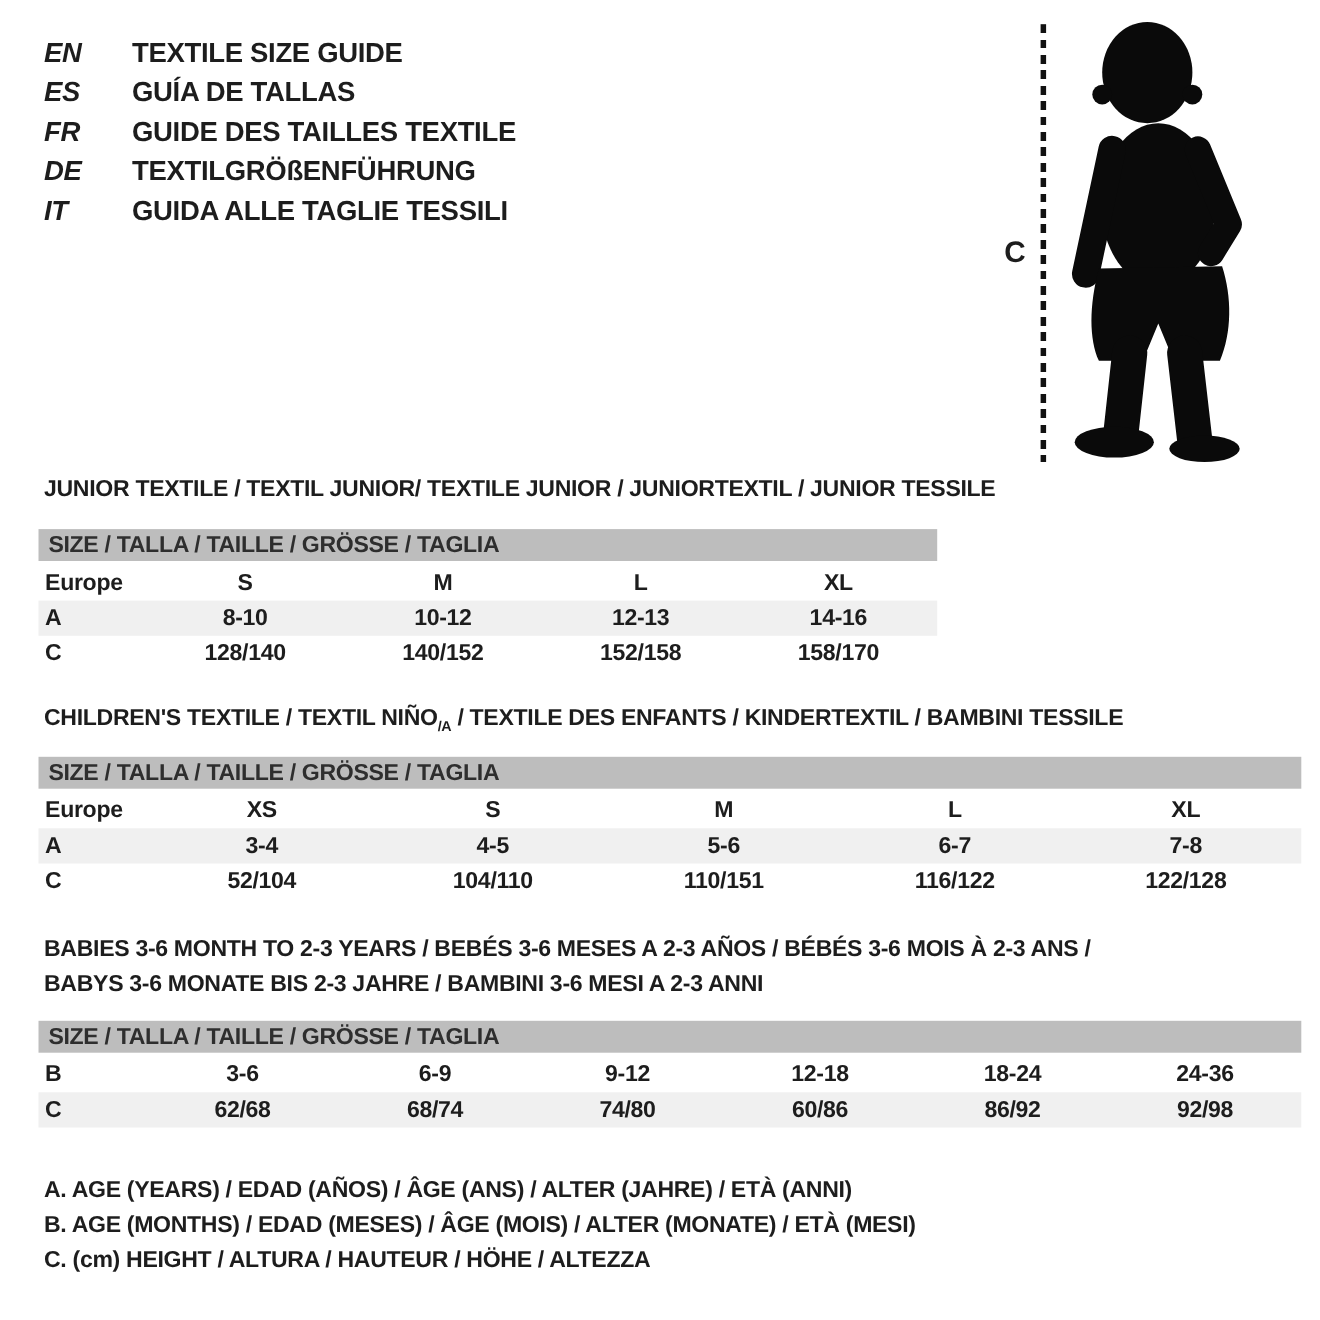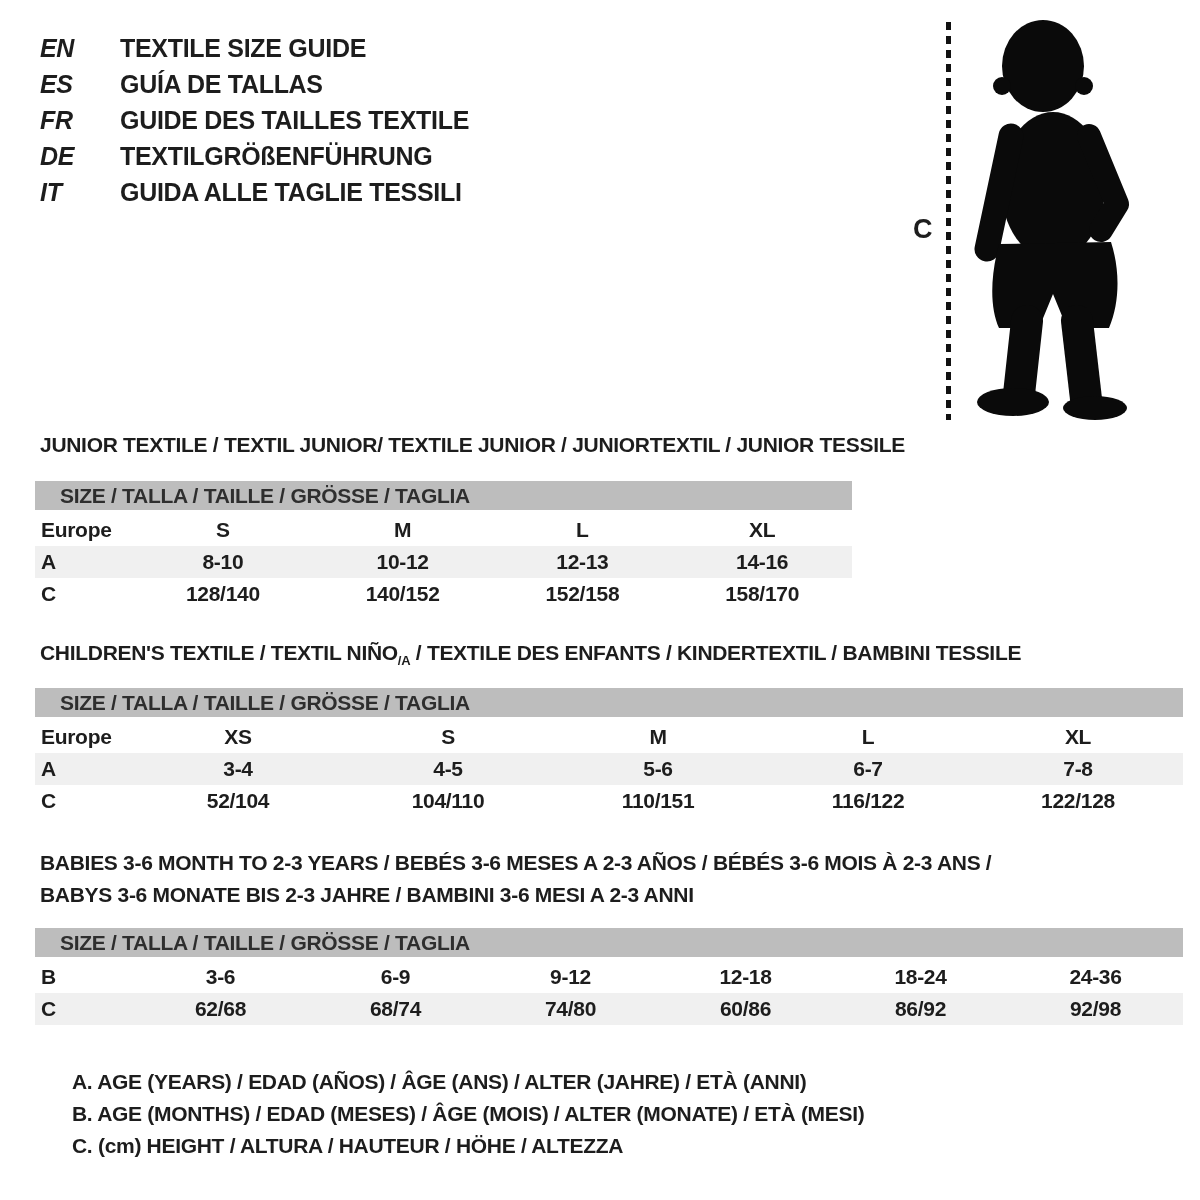--- a/index.html
+++ b/index.html
@@ -32,34 +32,34 @@
   .figure svg { position: absolute; left: 64px; top: 2px; }
 
   
   .heading { position: absolute; left: 40px; font-size: 21px; white-space: nowrap; }
   .heading .sub { font-size: 0.62em; vertical-align: sub; }
   .heading-2line { line-height: 32px; }
 
   
   .stable { position: absolute; left: 35px; }
   .size-bar {
-    height: 29px; line-height: 29px; padding-left: 25px;
+    height: 29px; line-height: 29px; padding-left: 9px;
     background: #bdbdbd; color: #2e2e2e; font-size: 21px; margin-bottom: 4px;
   }
   .trow { display: grid; height: 32px; line-height: 32px; font-size: 21px; }
   .trow.alt { background: #f0f0f0; }
   .tlabel { text-align: left; padding-left: 6px; }
   .tcell { text-align: center; }
   .cols4 .trow { grid-template-columns: 98px repeat(4, 1fr); }
   .cols5 .trow { grid-template-columns: 98px repeat(5, 1fr); }
   .cols6 .trow { grid-template-columns: 98px repeat(6, 1fr); }
 
   
   .legend { position: absolute; left: 40px; top: 1066px; }
-  .legend-line { height: 32px; line-height: 32px; font-size: 21px; white-space: nowrap; margin-left: 32px; }
+  .legend-line { height: 32px; line-height: 32px; font-size: 21px; white-space: nowrap; }
 
   
   #junior-heading   { top: 433px; }
   #junior-table     { top: 481px; width: 817px; }
   #children-heading { top: 641px; }
   #children-table   { top: 688px; width: 1148px; }
   #babies-heading   { top: 847px; }
   #babies-table     { top: 928px; width: 1148px; }
 </style>
 </head>

